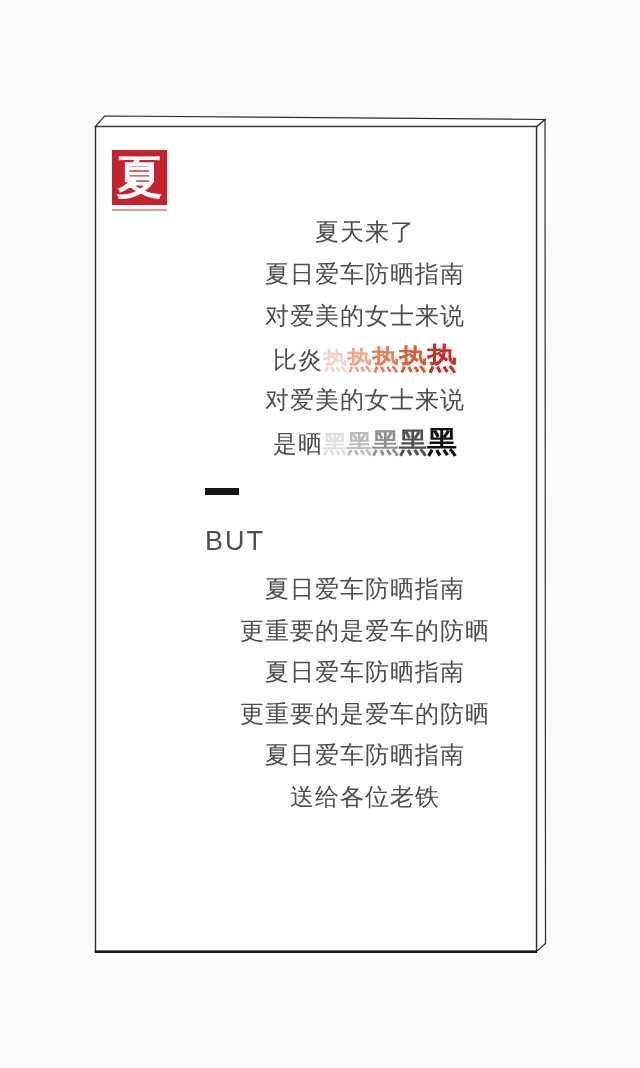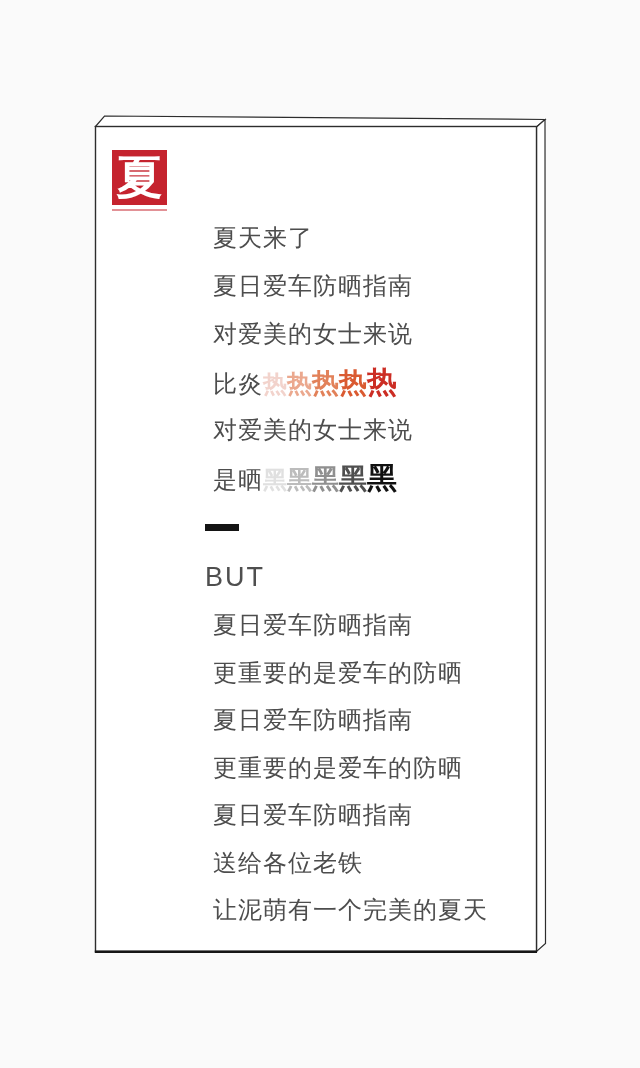--- a/index.html
+++ b/index.html
@@ -26,24 +26,25 @@
   }
   .logo-line{
     position:absolute;left:17px;top:83px;width:55px;height:2px;
     background:#c5232e;opacity:0.5;
   }
   .text-col{
     position:absolute;left:110px;top:84px;width:320px;
     color:#4d4d4d;
   }
   .line{
-    margin:8px;padding:0;
+    margin:2px;padding:0;
     font-size:24px;line-height:40px;height:40px;
     font-weight:300;letter-spacing:1px;
     white-space:nowrap;
+    text-align:center;
   }
   .line .em-char{font-weight:700;letter-spacing:0;}
   .dash{
     width:34px;height:7px;background:#141414;
     margin-top:26px;
   }
   .but{
     margin-top:30px;
     font-size:27px;line-height:32px;height:32px;
     color:#4f4f4f;font-weight:300;letter-spacing:2px;
@@ -88,18 +89,17 @@
 
       <div class="but">BUT</div>
 
       <div id="block2" class="block2">
           <p class="line">夏日爱车防晒指南</p>
           <p class="line">更重要的是爱车的防晒</p>
           <p class="line">夏日爱车防晒指南</p>
           <p class="line">更重要的是爱车的防晒</p>
           <p class="line">夏日爱车防晒指南</p>
           <p class="line">送给各位老铁</p>
-          <p class="line">让泥萌有一个完美的夏天</p>
         </div>
     </div>
 
   </div>
 </div>
 
 </body></html>

